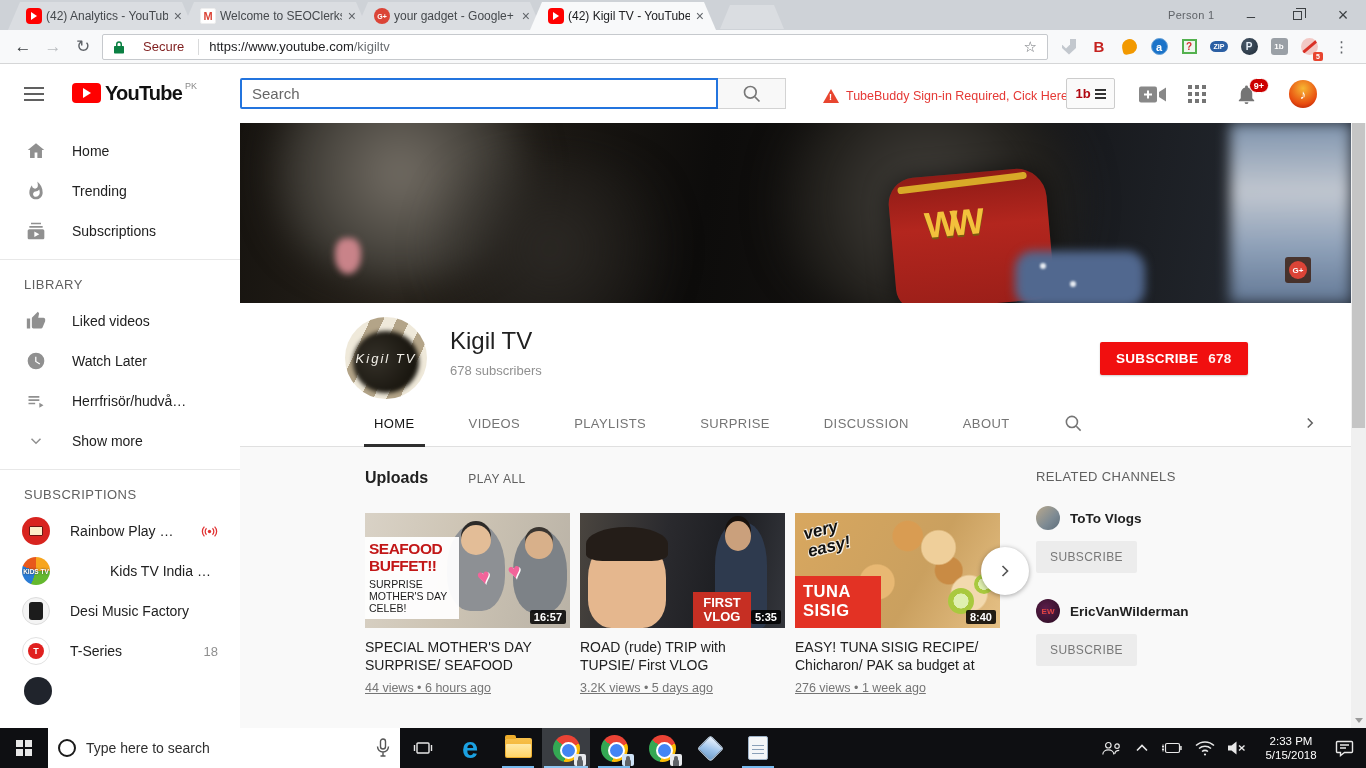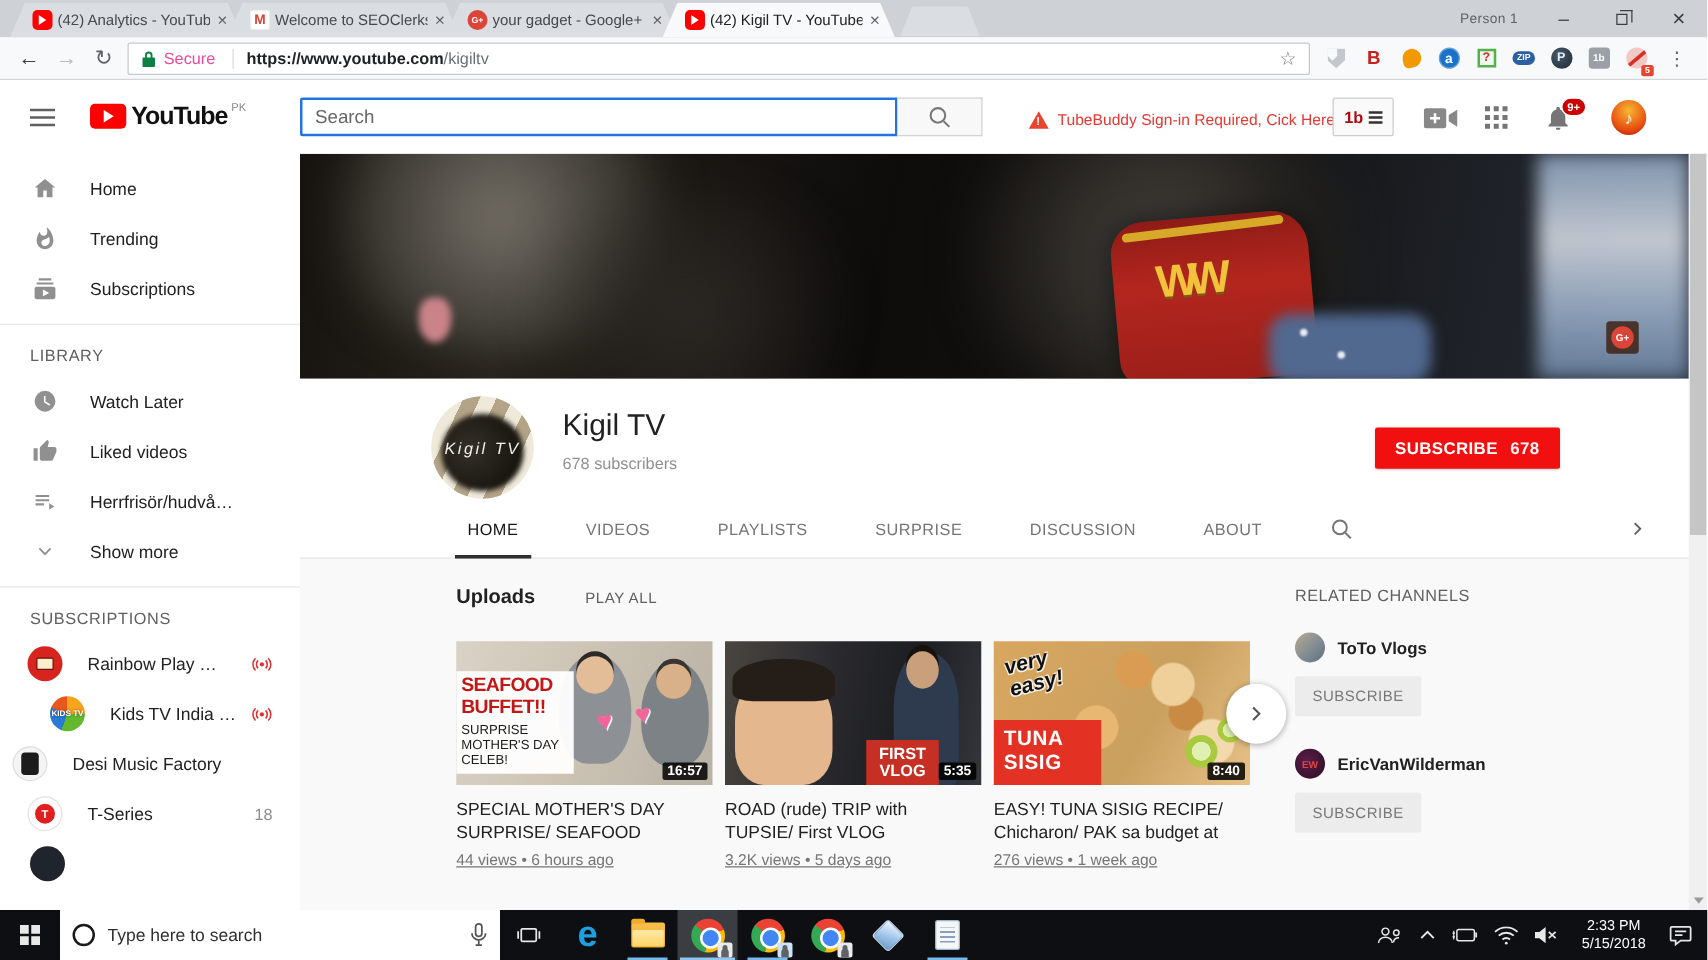--- a/index.html
+++ b/index.html
@@ -24,23 +24,23 @@
   .winbtns{position:absolute;right:0;top:0;height:30px;display:flex;}
   .winbtn{width:46px;height:30px;display:flex;align-items:center;justify-content:center;font-size:15px;color:#3c4043;}
   .restore-glyph{width:9px;height:9px;border:1px solid #3c4043;position:relative;}
   .restore-glyph::before{content:"";position:absolute;left:2px;top:-4px;width:9px;height:9px;border:1px solid #3c4043;border-left:none;border-bottom:none;}
 
   
   .toolbar{position:absolute;left:0;top:30px;width:1366px;height:34px;background:#f8f9fa;border-bottom:1px solid #d5d6d7;display:flex;align-items:center;padding:0 8px;}
   .navg{width:30px;text-align:center;font-size:17px;color:#5f6368;}
   .navg.disabled{color:#b9bcbf;}
   .omnibox{width:946px;height:26px;margin-left:4px;background:#fff;border:1px solid #c6c9cd;border-radius:2px;display:flex;align-items:center;padding:0 10px;font-size:13px;}
-  .secure{color:#ec4899;margin:0 4px 0 6px;}
+  .secure{color:#7f1d1d;margin:0 4px 0 18px;}
   .ob-sep{width:1px;height:16px;background:#d9dadb;margin:0 10px;}
-  .url-host{color:#202124;font-weight:bold;}
+  .url-host{color:#202124;}
   .url-path{color:#6b6f73;}
   .ob-star{margin-left:auto;font-size:15px;color:#6e7176;}
   .ext-row{display:flex;align-items:center;gap:8px;margin-left:10px;}
   .ext{width:22px;height:22px;display:flex;align-items:center;justify-content:center;position:relative;}
   .ext-shield{width:14px;height:16px;background:#c3c8ce;clip-path:polygon(0 0,100% 0,100% 60%,50% 100%,0 60%);}
   .ext-shield i{position:absolute;width:8px;height:10px;top:3px;background:#f8f9fa;clip-path:polygon(0 0,100% 0,100% 60%,50% 100%,0 60%);}
   .ext-b{color:#c5221f;font-weight:bold;font-size:15px;}
   .ext-swoosh{width:15px;height:15px;border-radius:50% 50% 50% 4px;background:#f29900;transform:rotate(-12deg);}
   .ext-a{width:17px;height:17px;border-radius:50%;background:#1a73c9;color:#fff;font-size:11px;font-weight:bold;display:flex;align-items:center;justify-content:center;border:1px solid #6aa3d8;}
   .ext-q{width:15px;height:15px;border:2px solid #53b14e;background:#eef7ee;color:#d32f2f;font-size:10px;font-weight:bold;display:flex;align-items:center;justify-content:center;}
@@ -388,32 +388,32 @@
             <path d="M20 8H4V6h16v2zm-2-6H6v2h12V2zm4 10v8c0 1.1-.9 2-2 2H4c-1.1 0-2-.9-2-2v-8c0-1.1.9-2 2-2h16c1.1 0 2 .9 2 2zm-6 4-6-3.27v6.53L16 16z"></path>
           </svg>
         </span>
       <span class="slabel">Subscriptions</span>
     </div>
     <div class="sdivider"></div>
     <div class="stitle">LIBRARY</div>
     <div class="srow">
       <span class="sicon">
           <svg width="20" height="20" viewBox="0 0 24 24" fill="#909090">
-            <path d="M12 2a10 10 0 1 0 0 20 10 10 0 0 0 0-20zm4.2 14.2L11 13V7h1.5v5.2l4.5 2.7-.8 1.3z"></path>
-          </svg>
-        </span>
-      <span class="slabel">Watch Later</span>
+            <path d="M1 21h4V9H1v12zM23 10c0-1.1-.9-2-2-2h-6.31l.95-4.57.03-.32c0-.41-.17-.79-.44-1.06L14.17 1 7.59 7.59C7.22 7.95 7 8.45 7 9v10c0 1.1.9 2 2 2h9c.83 0 1.54-.5 1.84-1.22l3.02-7.05c.09-.23.14-.47.14-.73v-2z"></path>
+          </svg>
+        </span>
+      <span class="slabel">Liked videos</span>
     </div>
     <div class="srow">
       <span class="sicon">
           <svg width="20" height="20" viewBox="0 0 24 24" fill="#909090">
-            <path d="M1 21h4V9H1v12zM23 10c0-1.1-.9-2-2-2h-6.31l.95-4.57.03-.32c0-.41-.17-.79-.44-1.06L14.17 1 7.59 7.59C7.22 7.95 7 8.45 7 9v10c0 1.1.9 2 2 2h9c.83 0 1.54-.5 1.84-1.22l3.02-7.05c.09-.23.14-.47.14-.73v-2z"></path>
-          </svg>
-        </span>
-      <span class="slabel">Liked videos</span>
+            <path d="M12 2a10 10 0 1 0 0 20 10 10 0 0 0 0-20zm4.2 14.2L11 13V7h1.5v5.2l4.5 2.7-.8 1.3z"></path>
+          </svg>
+        </span>
+      <span class="slabel">Watch Later</span>
     </div>
     <div class="srow">
       <span class="sicon">
           <svg width="20" height="20" viewBox="0 0 24 24" fill="#909090">
             <path d="M3 6h13v2H3V6zm0 4h13v2H3v-2zm0 4h8v2H3v-2zm13 0v6l5-3-5-3z"></path>
           </svg>
         </span>
       <span class="slabel">Herrfrisör/hudvå…</span>
     </div>
     <div class="srow">
@@ -434,36 +434,36 @@
       <span class="strail">
           <svg width="17" height="13" viewBox="0 0 16 12" fill="none" stroke="#e03131" stroke-width="1.2">
             <circle cx="8" cy="6" r="1.6" fill="#e03131" stroke="none"></circle>
             <path d="M5.2 3a4.2 4.2 0 0 0 0 6"></path>
             <path d="M10.8 3a4.2 4.2 0 0 1 0 6"></path>
             <path d="M3.2 1.4a6.5 6.5 0 0 0 0 9.2"></path>
             <path d="M12.8 1.4a6.5 6.5 0 0 1 0 9.2"></path>
           </svg>
         </span>
     </div>
-    <div class="srow" style="padding-left:40px;">
+    <div class="srow" style="padding-left:22px;gap:40px;">
       <span class="sub-av av-kids">
           <b>KIDS TV</b>
         </span>
       <span class="slabel">Kids TV India …</span>
       <span class="strail">
           <svg width="17" height="13" viewBox="0 0 16 12" fill="none" stroke="#e03131" stroke-width="1.2">
             <circle cx="8" cy="6" r="1.6" fill="#e03131" stroke="none"></circle>
             <path d="M5.2 3a4.2 4.2 0 0 0 0 6"></path>
             <path d="M10.8 3a4.2 4.2 0 0 1 0 6"></path>
             <path d="M3.2 1.4a6.5 6.5 0 0 0 0 9.2"></path>
             <path d="M12.8 1.4a6.5 6.5 0 0 1 0 9.2"></path>
           </svg>
         </span>
     </div>
-    <div class="srow" style="padding-left:10px;">
+    <div class="srow" style="padding-left:22px;">
       <span class="sub-av av-desi">
           <i></i>
         </span>
       <span class="slabel">Desi Music Factory</span>
     </div>
     <div class="srow" style="padding-left:22px;">
       <span class="sub-av av-tseries">
           <b>T</b>
         </span>
       <span class="slabel">T-Series</span>

